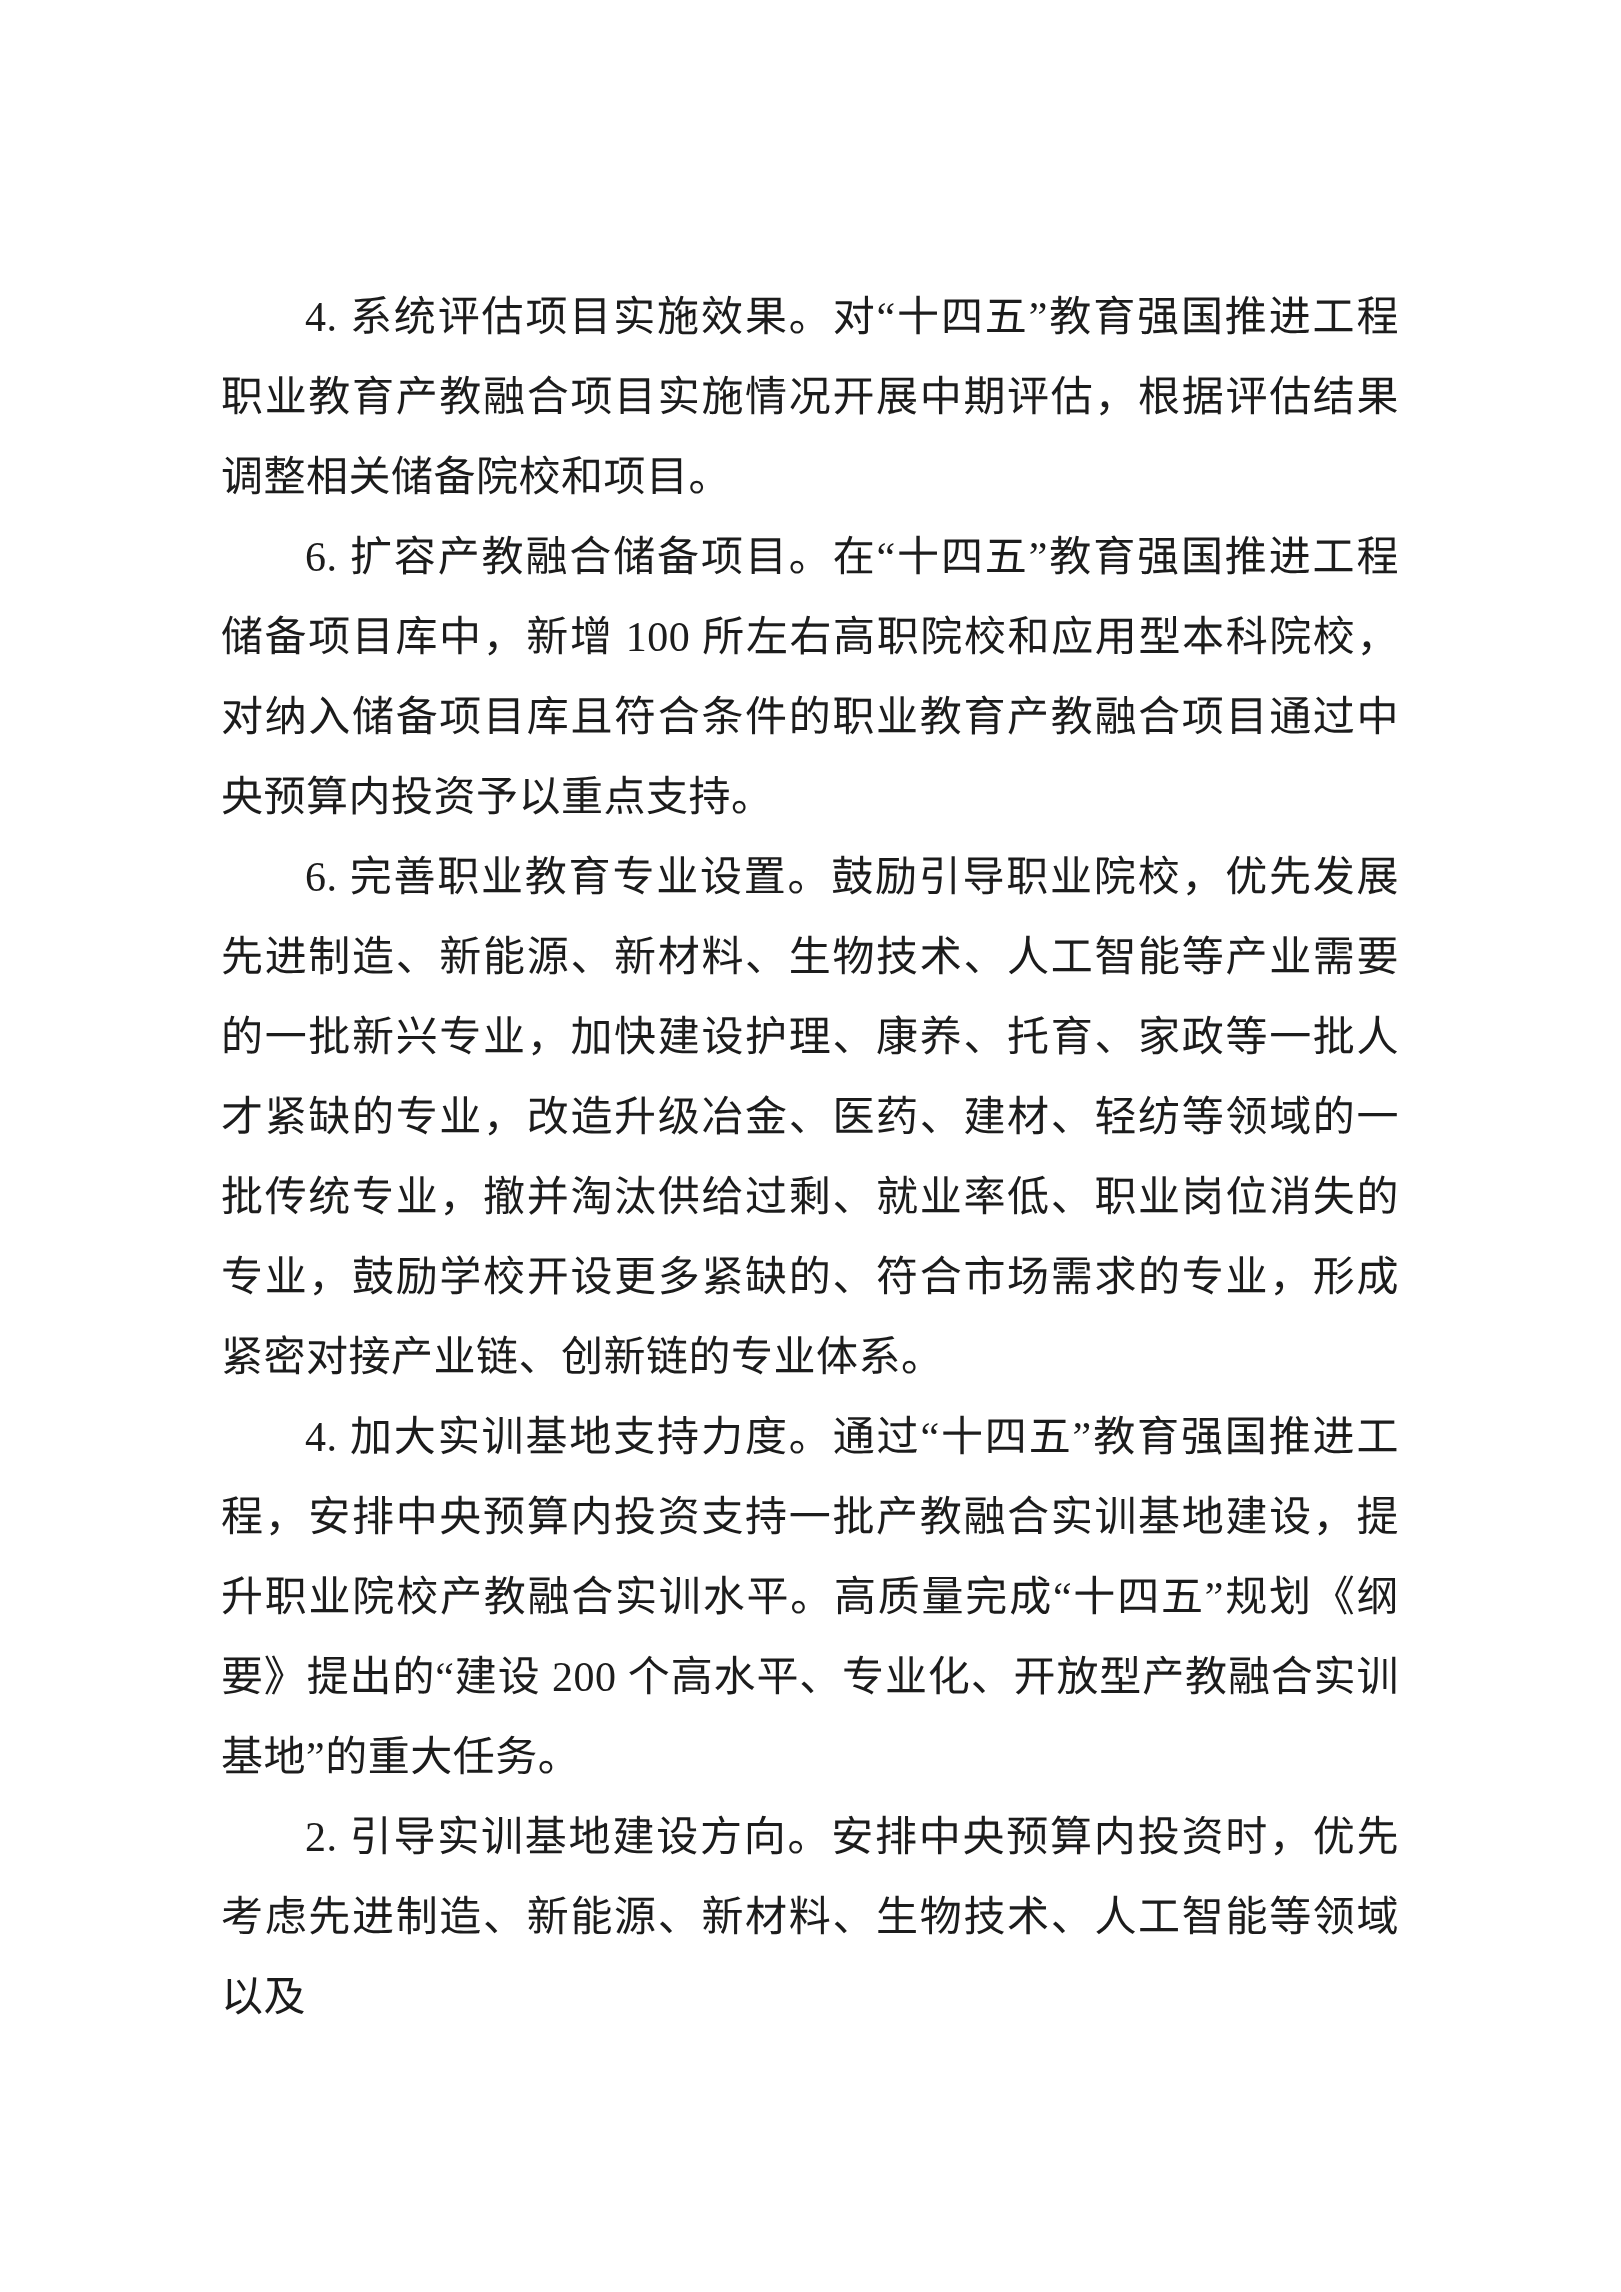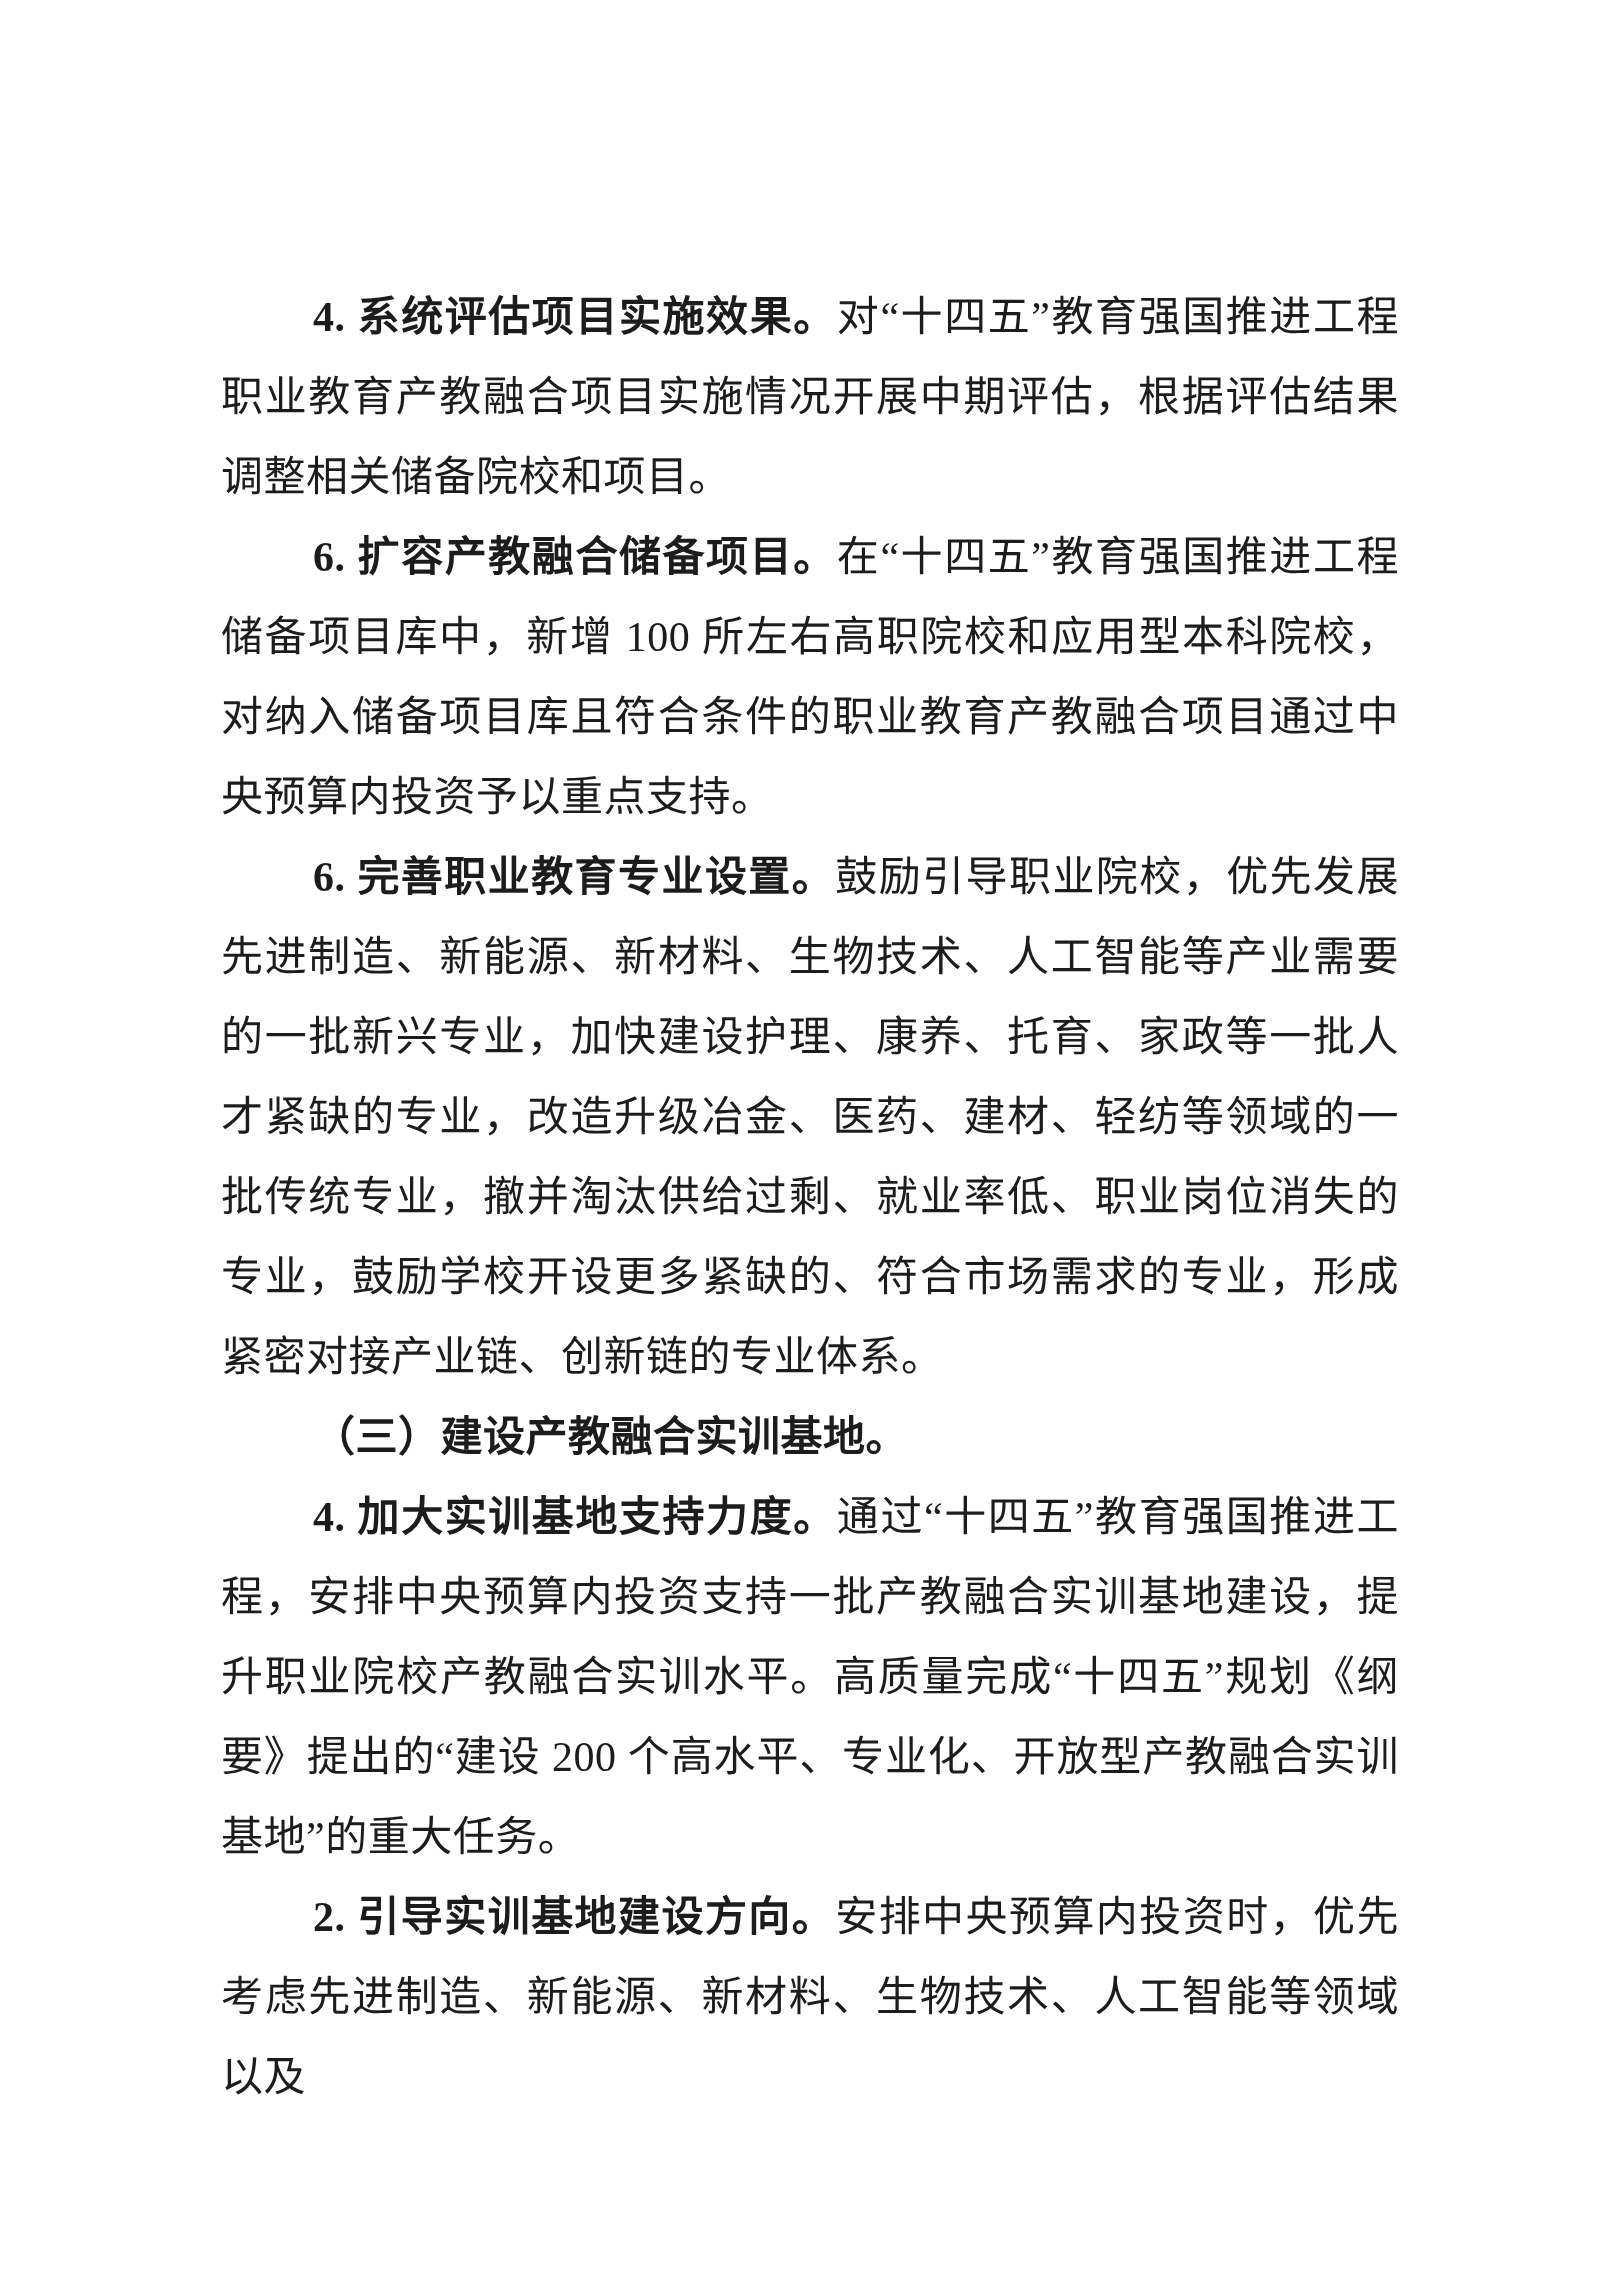--- a/index.html
+++ b/index.html
@@ -24,22 +24,21 @@
     line-height: 80px;
     letter-spacing: 0.5px;
   }
   .doc-body p.para {
     margin: 0;
     padding: 0;
     text-indent: 2em;
     text-align: justify;
   }
   .doc-body .lead {
-    font-weight: 700;
-    margin-left: 8px;
+    font-weight: 400;
   }
   .doc-body .body-text {
     font-weight: 400;
   }
 </style>
 </head>
 <body>
 
 <div class="page">
   <div class="doc-body">
@@ -49,23 +48,20 @@
     </p>
 
     <p class="para">
       <span class="lead">6. 扩容产教融合储备项目。</span><span class="body-text">在“十四五”教育强国推进工程储备项目库中，新增 100 所左右高职院校和应用型本科院校，对纳入储备项目库且符合条件的职业教育产教融合项目通过中央预算内投资予以重点支持。</span>
     </p>
 
     <p class="para">
       <span class="lead">6. 完善职业教育专业设置。</span><span class="body-text">鼓励引导职业院校，优先发展先进制造、新能源、新材料、生物技术、人工智能等产业需要的一批新兴专业，加快建设护理、康养、托育、家政等一批人才紧缺的专业，改造升级冶金、医药、建材、轻纺等领域的一批传统专业，撤并淘汰供给过剩、就业率低、职业岗位消失的专业，鼓励学校开设更多紧缺的、符合市场需求的专业，形成紧密对接产业链、创新链的专业体系。</span>
     </p>
 
-    <p class="para">
-      <span class="lead">（三）建设产教融合实训基地。</span><span class="body-text"></span>
-    </p>
 
     <p class="para">
       <span class="lead">4. 加大实训基地支持力度。</span><span class="body-text">通过“十四五”教育强国推进工程，安排中央预算内投资支持一批产教融合实训基地建设，提升职业院校产教融合实训水平。高质量完成“十四五”规划《纲要》提出的“建设 200 个高水平、专业化、开放型产教融合实训基地”的重大任务。</span>
     </p>
 
     <p class="para">
       <span class="lead">2. 引导实训基地建设方向。</span><span class="body-text">安排中央预算内投资时，优先考虑先进制造、新能源、新材料、生物技术、人工智能等领域以及</span>
     </p>
 
   </div>

